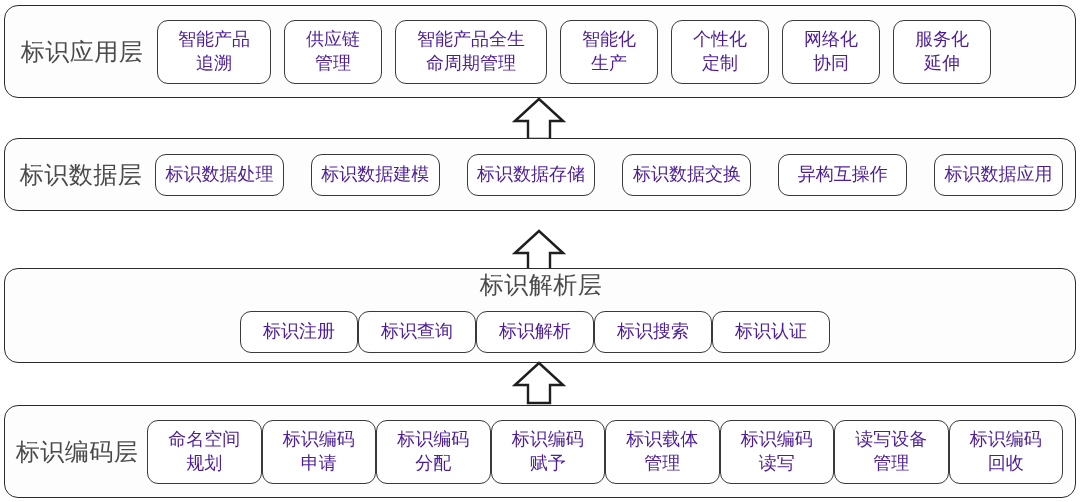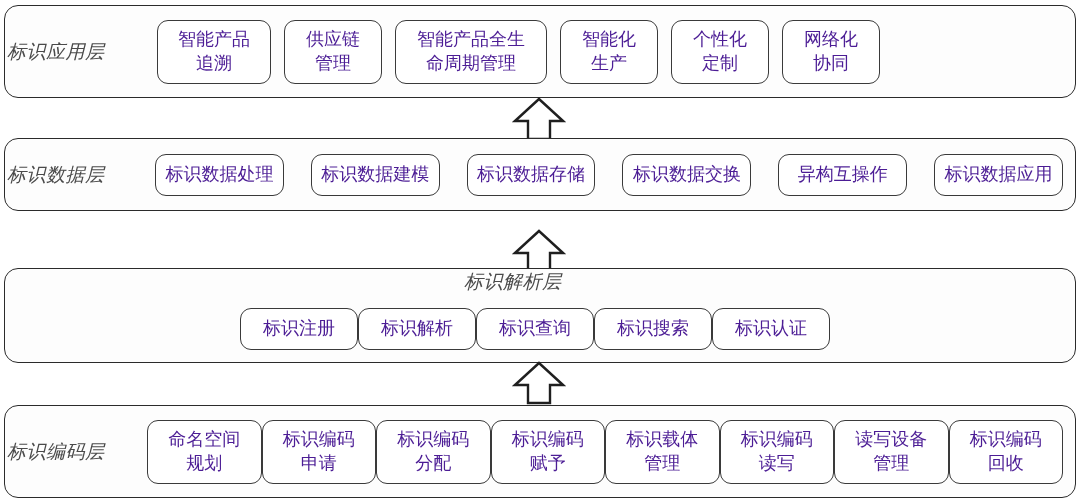--- a/index.html
+++ b/index.html
@@ -28,24 +28,24 @@
     border-radius: 14px;
     background: #fdfdfd;
     display: flex;
     flex-direction: row;
     align-items: center;
   }
 
   .layer-title {
     flex: 0 0 auto;
     color: #4a4a4a;
-    font-size: 19px;
+    font-size: 24px;
     letter-spacing: 0.5px;
     white-space: nowrap;
-    font-style: italic;
+    text-align: center;
   }
 
   .nodes {
     flex: 1 1 auto;
     display: flex;
     flex-direction: row;
     align-items: center;
     height: 100%;
   }
 
@@ -119,20 +119,22 @@
       <div class="node n1">供应链
 管理</div>
       <div class="node n2">智能产品全生
 命周期管理</div>
       <div class="node n3">智能化
 生产</div>
       <div class="node n4">个性化
 定制</div>
       <div class="node n5">网络化
 协同</div>
+      <div class="node n6">服务化
+延伸</div>
     </div>
   </div>
 
   <svg class="arrow-up" id="arrow-1" viewBox="0 0 54 44">
     <polygon points="27,2 51,24 38,24 38,42 16,42 16,24 3,24" fill="#ffffff" stroke="#1f1f1f" stroke-width="2.4" stroke-linejoin="miter"></polygon>
   </svg>
 
   <div class="layer" id="layer-data">
     <div class="layer-title">标识数据层</div>
     <div class="nodes">
@@ -146,22 +148,22 @@
   </div>
 
   <svg class="arrow-up" id="arrow-2" viewBox="0 0 54 44">
     <polygon points="27,2 51,24 38,24 38,42 16,42 16,24 3,24" fill="#ffffff" stroke="#1f1f1f" stroke-width="2.4" stroke-linejoin="miter"></polygon>
   </svg>
 
   <div class="layer" id="layer-resolve">
     <div class="layer-title">标识解析层</div>
     <div class="nodes">
       <div class="node">标识注册</div>
+      <div class="node">标识查询</div>
       <div class="node">标识解析</div>
-      <div class="node">标识查询</div>
       <div class="node">标识搜索</div>
       <div class="node">标识认证</div>
     </div>
   </div>
 
   <svg class="arrow-up" id="arrow-3" viewBox="0 0 54 44">
     <polygon points="27,2 51,24 38,24 38,42 16,42 16,24 3,24" fill="#ffffff" stroke="#1f1f1f" stroke-width="2.4" stroke-linejoin="miter"></polygon>
   </svg>
 
   <div class="layer" id="layer-code">

